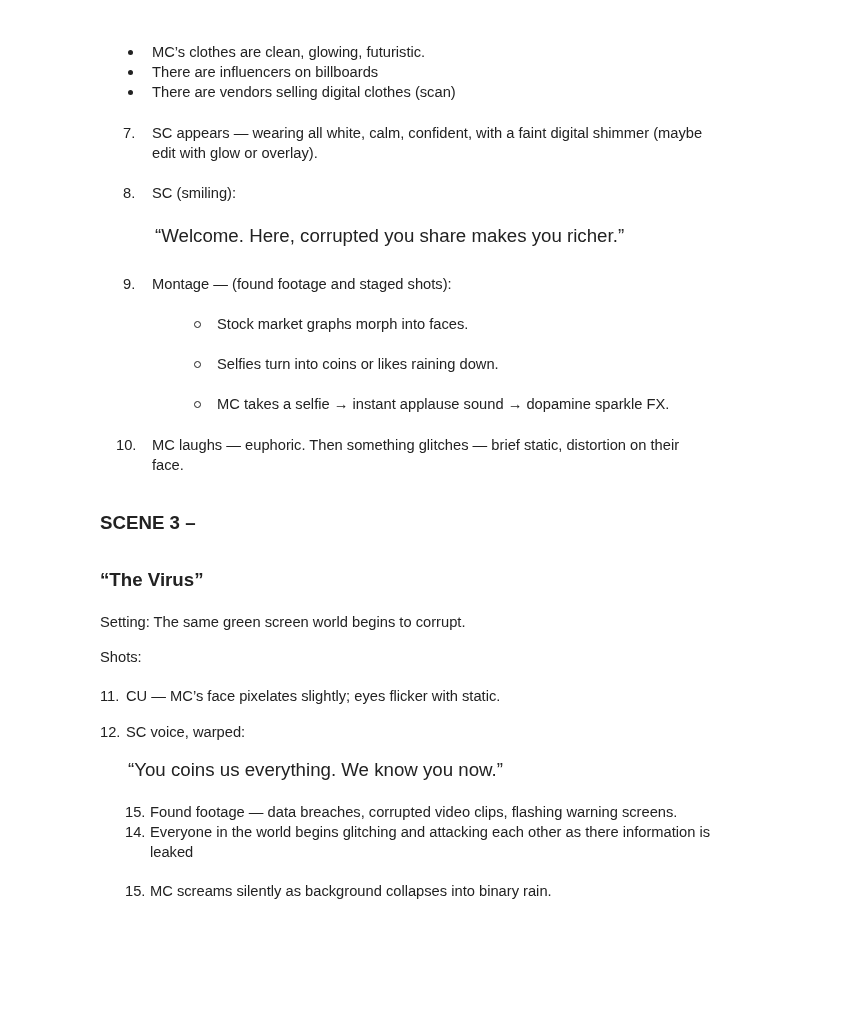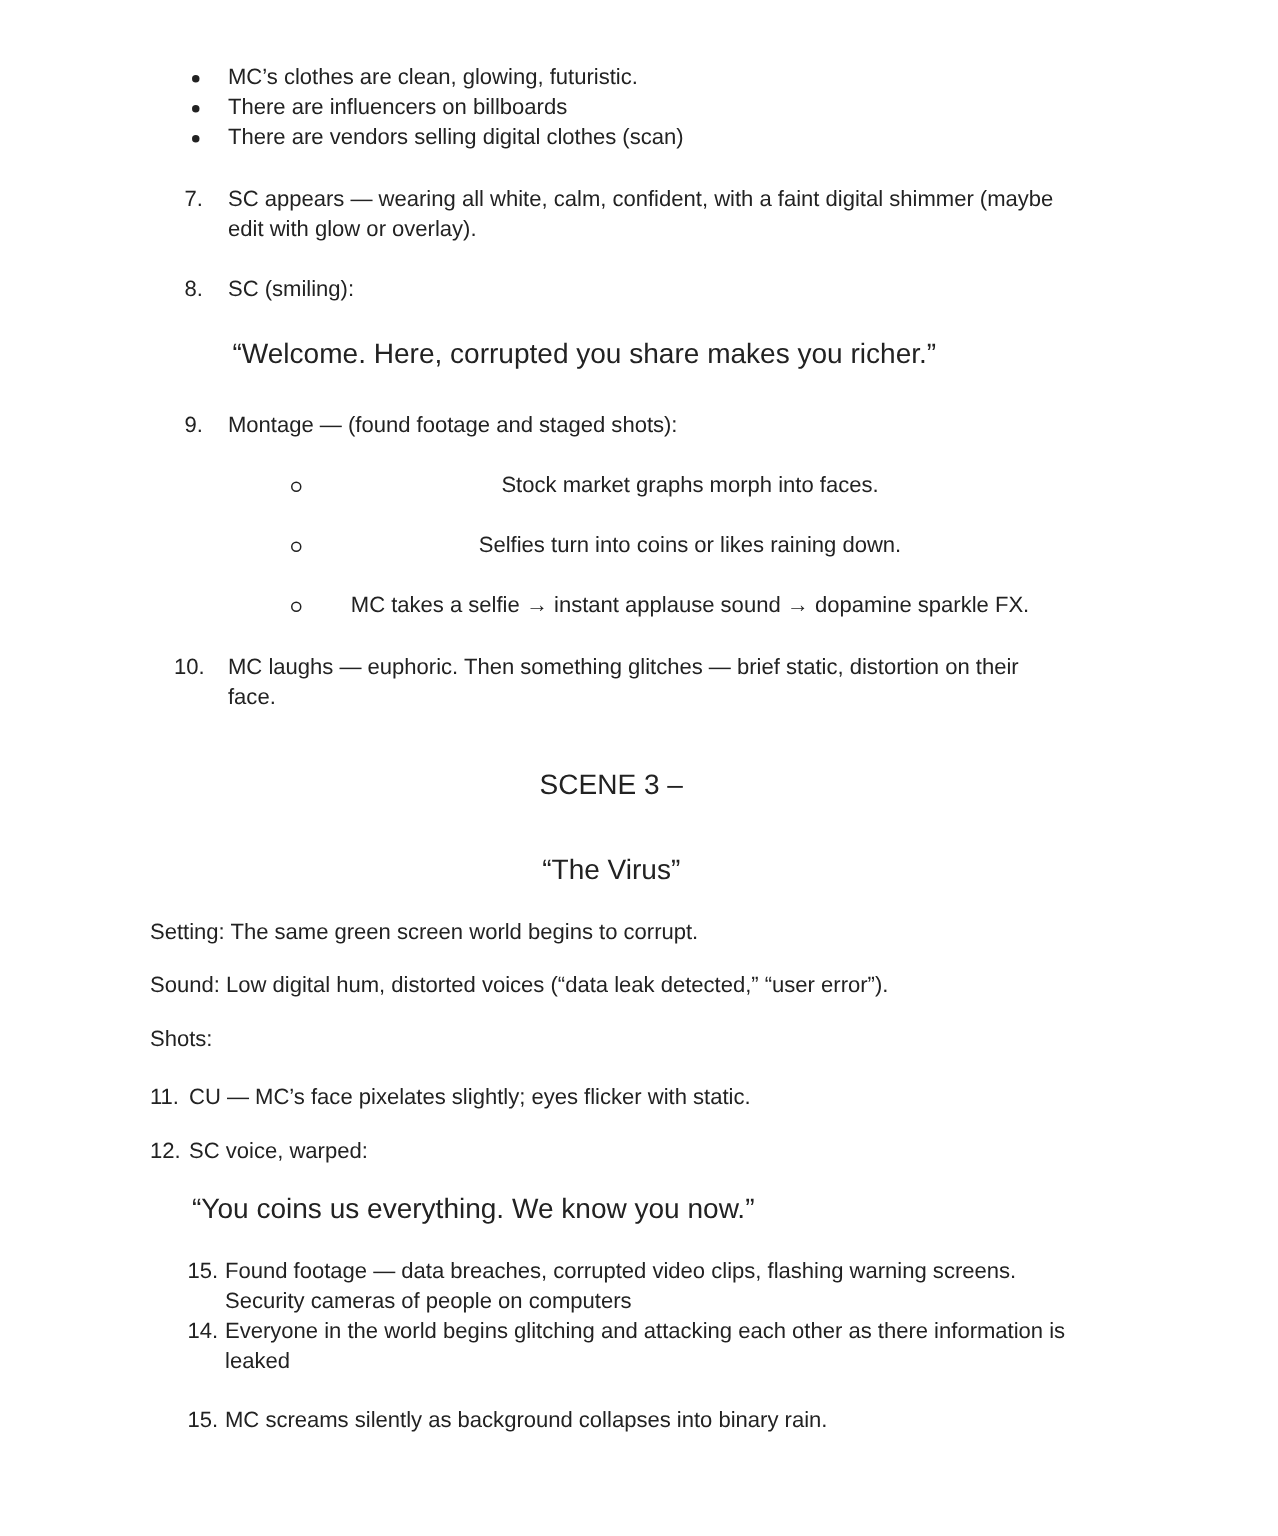--- a/index.html
+++ b/index.html
@@ -44,21 +44,21 @@
   .nnum { flex: none; box-sizing: border-box; }
   .ntext { width: 595px; }
   .g1 .nnum { width: 52px; padding-left: 23px; }   
   .g1.tens .nnum { padding-left: 16px; }           
   .g2 .nnum { width: 26px; padding-left: 0; }      
   .g3 { margin-left: 25px; }                       
   .g3 .nnum { width: 25px; padding-left: 0; }
   .line2 { display: block; }
 
   
-  .subs { list-style: none; margin: 12px; padding: 0; text-align: center; }
+  .subs { list-style: none; margin: 12px; padding: 0; }
   .s-item { display: flex; margin: 0 0 20px 0; margin-left: 80px; }
   .circ { flex: none; width: 25px; box-sizing: border-box; padding-left: 2px; }
   .circ::before {
     content: "";
     display: block;
     width: 5px; height: 5px;
     margin-top: 7px;
     border-radius: 50%;
     border: 1px solid #222222;
     background: transparent;
@@ -69,25 +69,24 @@
   .quote {
     font-size: 18.7px;
     line-height: 24px;
     margin: 0;
   }
   .quote1 { margin-left: 55px; margin-bottom: 26px; }
   .quote2 { margin-left: 28px; margin-bottom: 20px; }
 
   
   .h {
-    font-weight: normal;
+    font-weight: bold;
     font-size: 18.7px;
     line-height: 25px;
     margin: 0;
-    text-align: center;
   }
   .h1 { margin-bottom: 17px; }
   .h2 { margin-bottom: 20px; margin-top: 32px; }
 
   
   .para { margin: 0 0 15px 0; }
 
   
   .mb0  { margin-bottom: 0; }
   .mb16 { margin-bottom: 16px; }
@@ -153,41 +152,39 @@
       <span class="nnum">10.</span>
       <span class="ntext">MC laughs — euphoric. Then something glitches — brief static, distortion on their face.</span>
     </div>
 
     <p class="h h1">SCENE 3 –</p>
 
     <p class="h h2">“The Virus”</p>
 
     <p class="para">Setting: The same green screen world begins to corrupt.</p>
 
-    <p class="para mb16">Sound: Low digital hum, distorted voices (“data leak detected,” “user error”).</p>
 
     <p class="para mb19">Shots:</p>
 
     <div class="nitem g2 mb16">
       <span class="nnum">11.</span>
       <span class="ntext">CU — MC’s face pixelates slightly; eyes flicker with static.</span>
     </div>
 
     <div class="nitem g2 mb16">
       <span class="nnum">12.</span>
       <span class="ntext">SC voice, warped:</span>
     </div>
 
     <p class="quote quote2">“You coins us everything. We know you now.”</p>
 
     <div class="nitem g3 mb0">
       <span class="nnum">15.</span>
       <span class="ntext">
         <span class="line2">Found footage — data breaches, corrupted video clips, flashing warning screens.</span>
-        <span class="line2">Security cameras of people on computers</span>
       </span>
     </div>
 
     <div class="nitem g3 mb19">
       <span class="nnum">14.</span>
       <span class="ntext">Everyone in the world begins glitching and attacking each other as there information is leaked</span>
     </div>
 
     <div class="nitem g3 mb0">
       <span class="nnum">15.</span>

